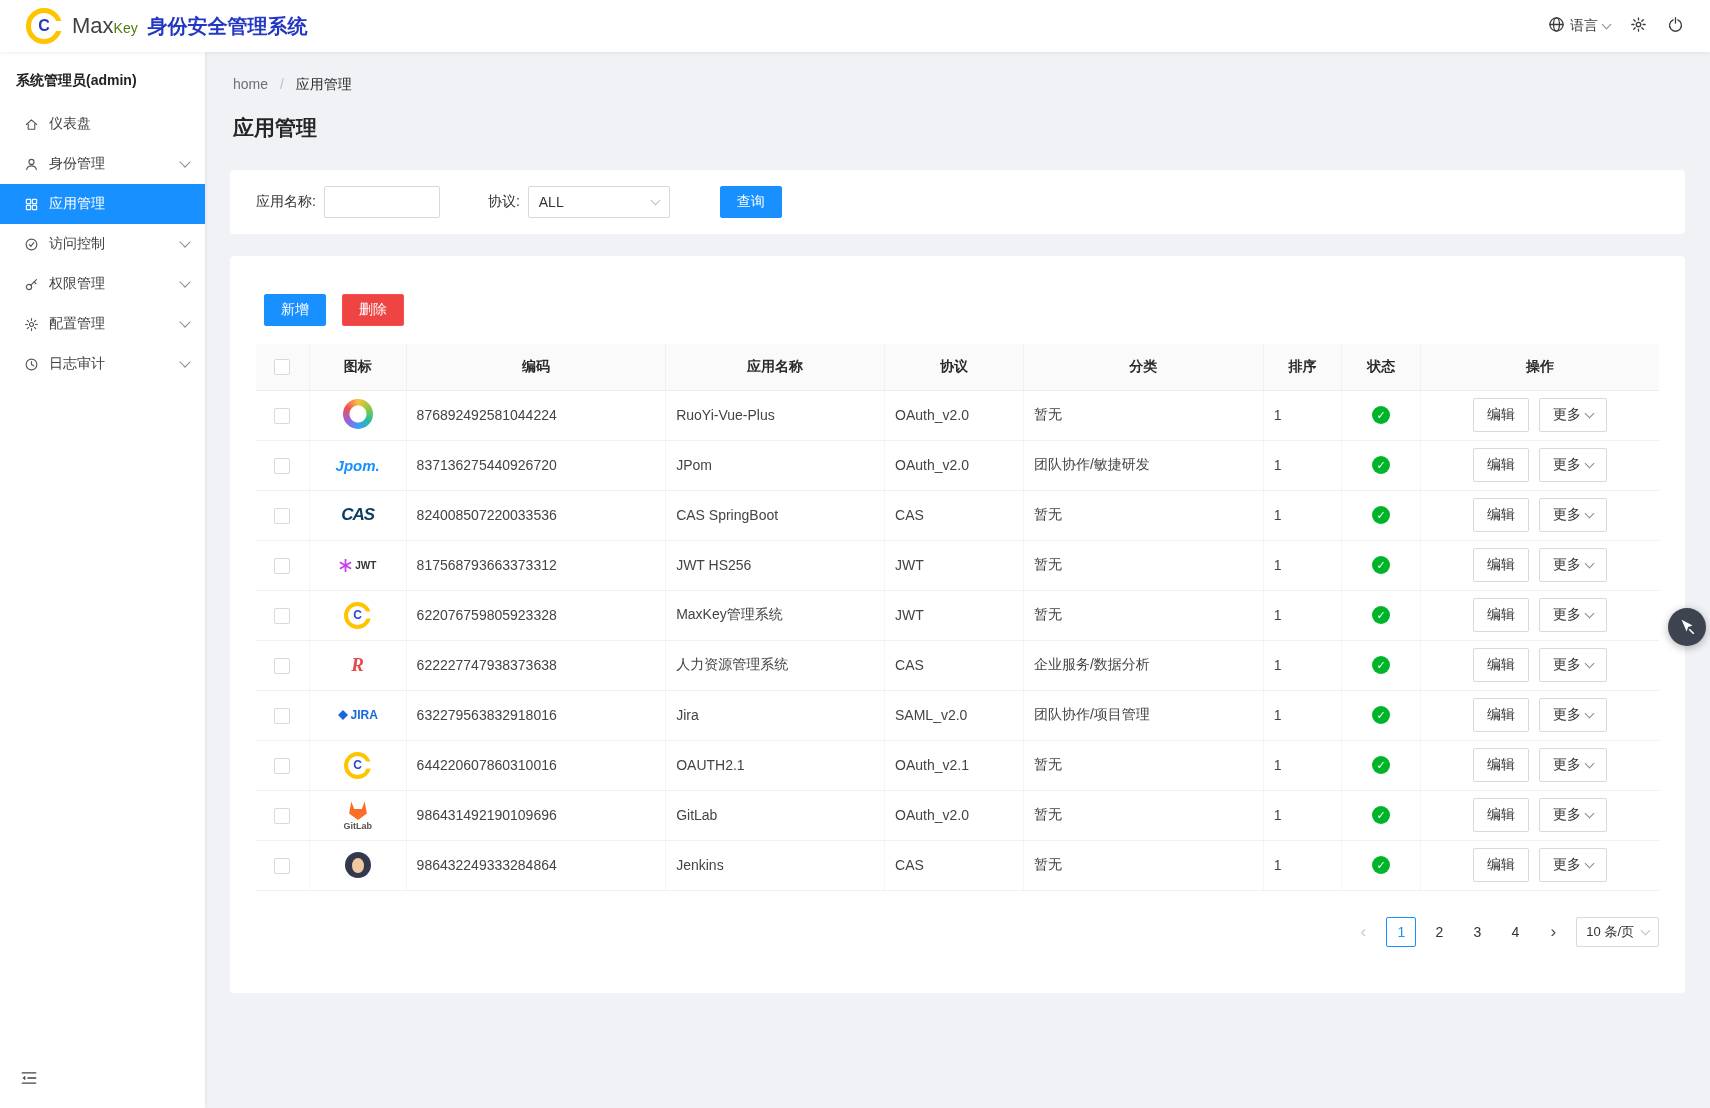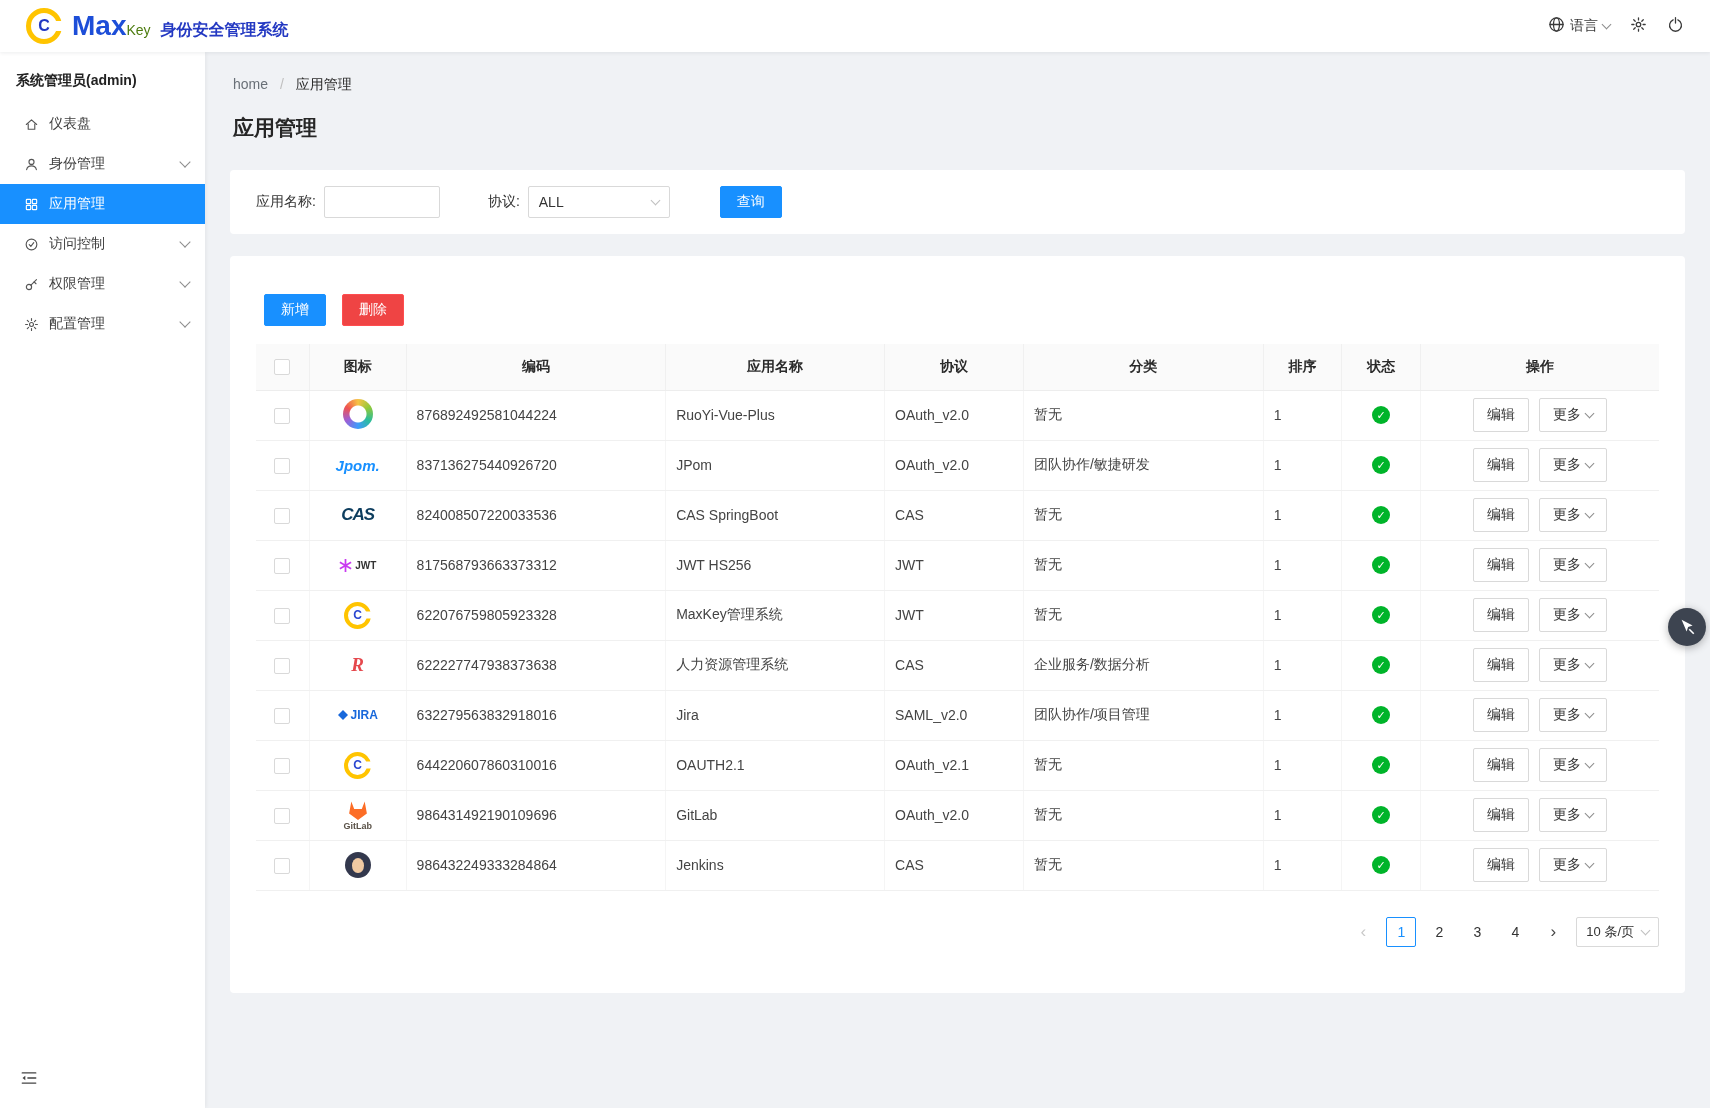--- a/index.html
+++ b/index.html
@@ -5,23 +5,23 @@
   *{margin:0;padding:0;box-sizing:border-box}
   html,body{width:1710px;height:1108px;overflow:hidden}
   body{font-family:"Liberation Sans","DejaVu Sans",sans-serif;font-size:14px;color:#333;background:#f0f2f5}
 
   
   .topbar{position:fixed;top:0;left:0;right:0;height:52px;background:#fff;display:flex;align-items:center;justify-content:space-between;padding:0 26px;box-shadow:0 1px 4px rgba(0,21,41,.08);z-index:20}
   .brand{display:flex;align-items:center;gap:10px}
   .logo{position:relative;width:36px;height:36px;border-radius:50%;border:5px solid #ffc400;display:inline-flex;align-items:center;justify-content:center;background:#fff}
   .logo::after{content:"";position:absolute;right:-6px;top:50%;transform:translateY(-50%);width:8px;height:10px;background:#fff}
   .logo-c{color:#2338c2;font-weight:900;font-size:16px}
-  .brand-max{color:#1d4ed8;font-weight:700;font-size:28px}
+  .brand-max{color:#404040;font-weight:400;font-size:22px}
   .brand-key{color:#4d7c0f;font-weight:400;font-size:14px}
-  .brand-subtitle{color:#2338c2;font-weight:700;font-size:16px;margin-left:6px}
+  .brand-subtitle{color:#2338c2;font-weight:700;font-size:20px;margin-left:6px}
   .top-actions{display:flex;align-items:center;gap:20px;color:#3a3a3a}
   .top-action{display:inline-flex;align-items:center;gap:5px;cursor:pointer}
 
   
   .sidebar{position:fixed;top:52px;left:0;bottom:0;width:205px;background:#fff;box-shadow:1px 0 4px rgba(0,0,0,.06);display:flex;flex-direction:column;z-index:10}
   .sidebar-user{padding:20px 16px 14px;font-weight:700;color:#222;font-size:14px}
   .menu-item{display:flex;align-items:center;height:40px;padding:0 16px 0 24px;color:#3f3f3f;cursor:pointer;gap:10px}
   .menu-item .mi-icon{display:inline-flex;color:#555}
   .menu-item .mi-label{flex:1}
   .menu-item.active{background:#1890ff;color:#fff}
@@ -185,20 +185,30 @@
       <div class="menu-item">
         <span class="mi-icon">
           <svg width="15" height="15" viewBox="0 0 16 16" fill="none" stroke="currentColor" stroke-width="1.2" stroke-linecap="round" stroke-linejoin="round">
             <circle cx="8" cy="8" r="2.1"></circle>
             <path d="M8 1.7v2M8 12.3v2M1.7 8h2M12.3 8h2M3.5 3.5l1.4 1.4M11.1 11.1l1.4 1.4M12.5 3.5l-1.4 1.4M4.9 11.1l-1.4 1.4"></path>
           </svg>
         </span>
         <span class="mi-label">配置管理</span>
         <span class="mi-chev"></span>
       </div>
+      <div class="menu-item">
+        <span class="mi-icon">
+          <svg width="15" height="15" viewBox="0 0 16 16" fill="none" stroke="currentColor" stroke-width="1.2" stroke-linecap="round" stroke-linejoin="round">
+            <circle cx="8" cy="8" r="5.7"></circle>
+            <path d="M8 4.8V8l2.3 1.4"></path>
+          </svg>
+        </span>
+        <span class="mi-label">日志审计</span>
+        <span class="mi-chev"></span>
+      </div>
     </nav>
   <div class="sidebar-footer">
     <span class="collapse-btn">
         <span><svg width="18" height="18" viewBox="0 0 16 16" fill="none" stroke="currentColor" stroke-width="1.2" stroke-linecap="round" stroke-linejoin="round">
             <path d="M2 3.5h12M7 8h7M2 12.5h12"></path>
             <path d="M4.7 6.1 2.2 8l2.5 1.9z" fill="currentColor" stroke="none"></path>
           </svg></span>
       </span>
   </div>
 </aside>

